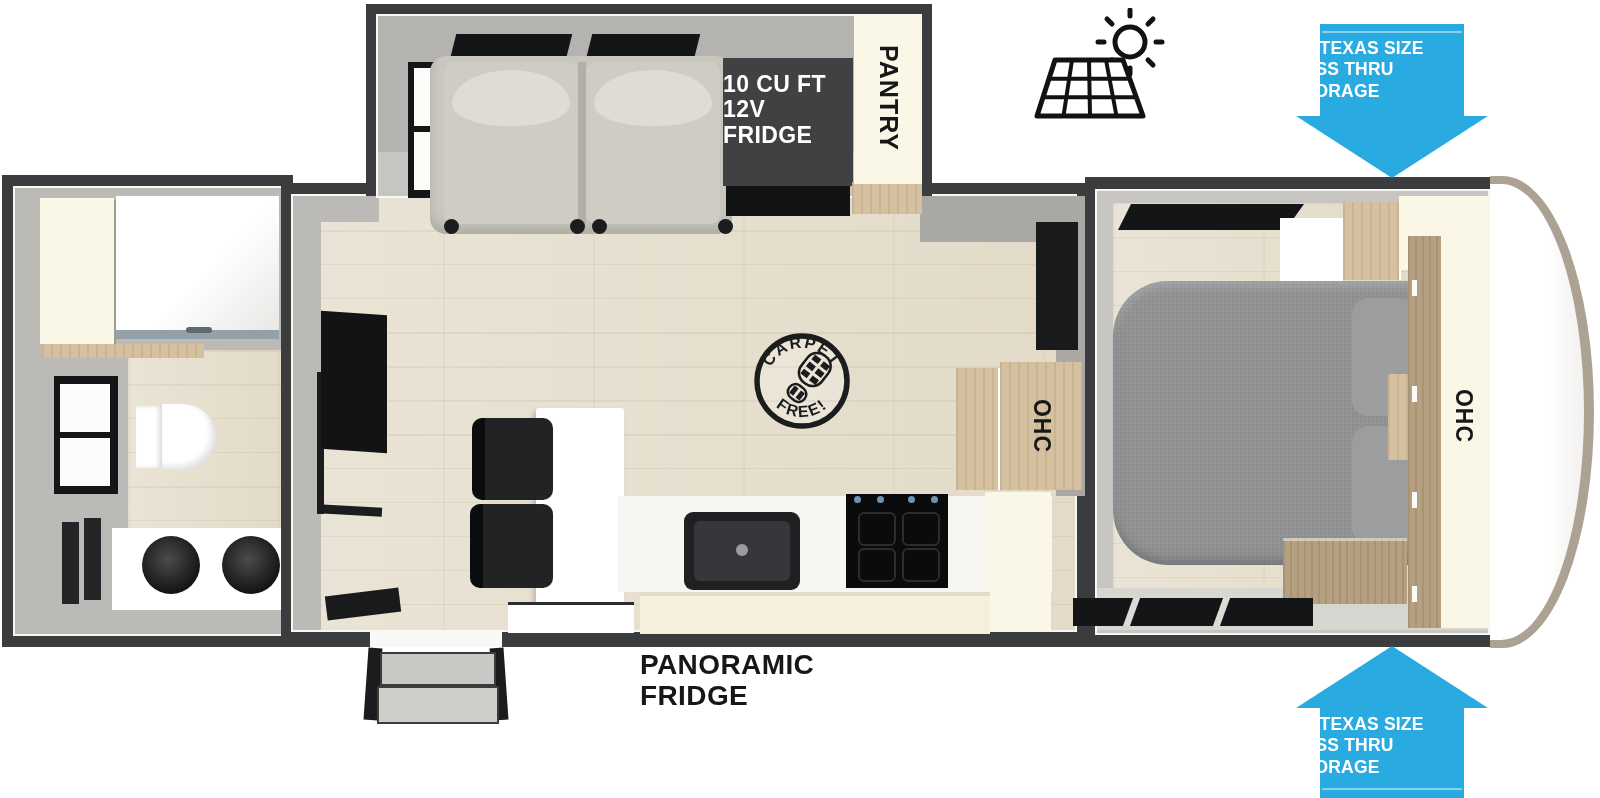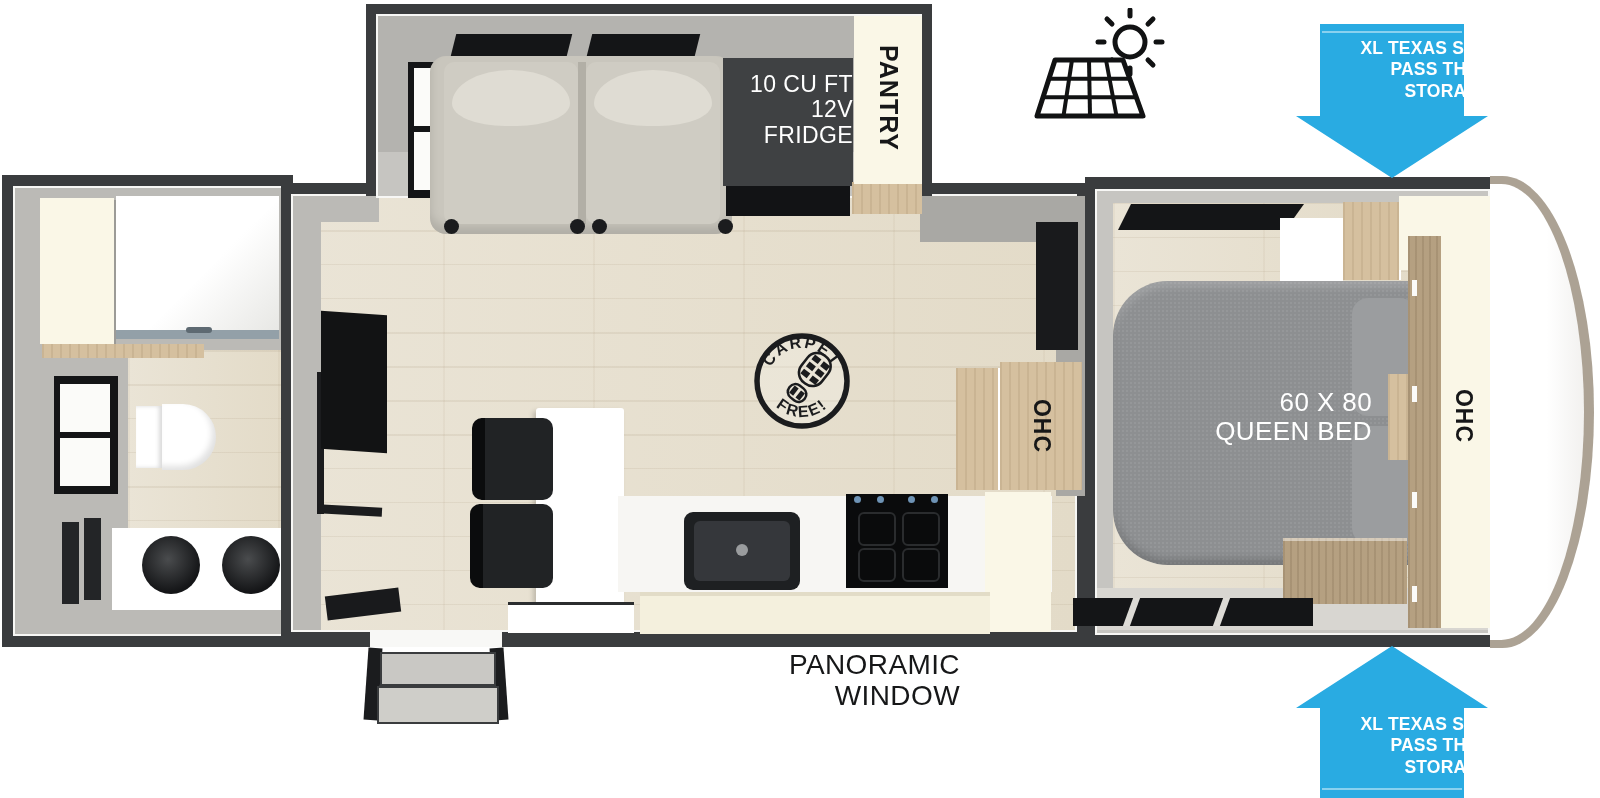--- a/index.html
+++ b/index.html
@@ -13,26 +13,26 @@
     background-image:repeating-linear-gradient(90deg,rgba(120,95,60,.12) 0 2px,transparent 2px 9px);}
   .wooddark{background:var(--wood-dark,#B5A081);
     background-image:repeating-linear-gradient(90deg,rgba(90,70,45,.15) 0 2px,transparent 2px 7px);}
   .wood{background-color:#E9E3D4;
     background-image:
       repeating-linear-gradient(to bottom, rgba(150,130,100,0.12) 0 1.5px, rgba(0,0,0,0) 1.5px 34px),
       repeating-linear-gradient(to right, rgba(170,150,120,0.09) 0 2px, rgba(0,0,0,0) 2px 150px),
       linear-gradient(90deg,#EAE4D6,#E3DBC8);}
   .white{background:#FFFFFF;}
   .blackbox{background:var(--line-black,#141517);}
-  .lbl{position:absolute;font-weight:normal;color:#161718;white-space:pre-line;
-       text-align:right;line-height:1.1;letter-spacing:.4px;}
+  .lbl{position:absolute;font-weight:bold;color:#161718;white-space:pre-line;
+       text-align:left;line-height:1.1;letter-spacing:.4px;}
   .lbl.white-txt{color:#fff;}
   .vlbl{position:absolute;font-weight:bold;color:#161718;transform:translate(-50%,-50%) rotate(90deg);
         white-space:nowrap;letter-spacing:1px;}
-  .arrow-lbl{position:absolute;font-weight:bold;color:#fff;text-align:right;
+  .arrow-lbl{position:absolute;font-weight:bold;color:#fff;text-align:left;
              white-space:pre-line;line-height:1.22;letter-spacing:.2px;}
   .foot{position:absolute;width:15px;height:15px;border-radius:50%;background:#1B1C1E;}
   .pane{position:absolute;background:#FBFBF9;}
   .inner-line{box-shadow:0 0 0 2px #F7F7F5;}
   svg{display:block;}
 </style>
 </head>
 <body>
 
 <div id="stage">
@@ -164,22 +164,20 @@
   <div class="abs wood" style="left:1113px;top:203px;width:300px;height:390px;"></div>
   <div class="abs" style="left:1097px;top:588px;width:391px;height:42px;background:#D8D6D1;"></div>
   <div class="abs blackbox" style="left:1118px;top:204px;width:186px;height:26px;clip-path:polygon(7% 0,100% 0,90% 100%,0 100%);"></div>
   <div class="abs white" style="left:1280px;top:218px;width:63px;height:66px;"></div>
   <div class="abs woodcab" style="left:1343px;top:202px;width:58px;height:78px;box-shadow:inset -2px 0 0 #FFF;"></div>
   <div class="abs cream" style="left:1399px;top:196px;width:46px;height:74px;"></div>
 
   <div class="abs" style="left:1113px;top:281px;width:312px;height:284px;background:var(--bed-gray,#8D8F91);border-radius:55px 8px 8px 55px;background-image:radial-gradient(rgba(255,255,255,.07) 1px,transparent 1px);background-size:4px 4px;box-shadow:inset 0 6px 8px rgba(255,255,255,.18), inset 0 -6px 8px rgba(0,0,0,.18);"></div>
   <div class="abs" style="left:1352px;top:298px;width:64px;height:118px;background:#9B9D9F;border-radius:16px;"></div>
   <div class="abs" style="left:1352px;top:426px;width:64px;height:118px;background:#9B9D9F;border-radius:16px;"></div>
-  <div class="lbl white-txt" style="left:1152px;top:388px;width:220px;font-size:26px;">60 X 80
-QUEEN BED</div>
   <div class="abs woodcab" style="left:1388px;top:374px;width:30px;height:86px;"></div>
   <div class="abs wooddark" style="left:1408px;top:236px;width:36px;height:392px;">
     <div class="pane" style="left:4px;top:44px;width:5px;height:16px;"></div>
     <div class="pane" style="left:4px;top:150px;width:5px;height:16px;"></div>
     <div class="pane" style="left:4px;top:256px;width:5px;height:16px;"></div>
     <div class="pane" style="left:4px;top:350px;width:5px;height:16px;"></div>
   </div>
   <div class="abs wooddark" style="left:1283px;top:538px;width:124px;height:66px;box-shadow:inset 0 3px 0 rgba(255,255,255,.45);"></div>
   <div class="abs blackbox" style="left:1073px;top:598px;width:240px;height:28px;"></div>
   <div class="abs" style="left:1128px;top:598px;width:7px;height:28px;background:#DDDBD6;transform:skewX(-20deg);"></div>
@@ -222,15 +220,15 @@
 
   <svg class="abs" style="left:1292px;top:646px;color:var(--arrow-blue,#29ABE2);" width="200" height="152" viewBox="0 0 200 152">
     <polygon fill="currentColor" points="100,0 196,62 172,62 172,152 28,152 28,62 4,62"></polygon>
     <line x1="30" y1="143" x2="170" y2="143" stroke="rgba(255,255,255,.45)" stroke-width="2"></line>
   </svg>
   <div class="arrow-lbl" style="left:1292px;top:714px;width:200px;font-size:17.5px;">XL TEXAS SIZE
 PASS THRU
 STORAGE</div>
 
   <div class="lbl" style="left:640px;top:650px;width:320px;font-size:28px;">PANORAMIC
-WINDOW</div>
+FRIDGE</div>
 
 </div>
 
 </body></html>

